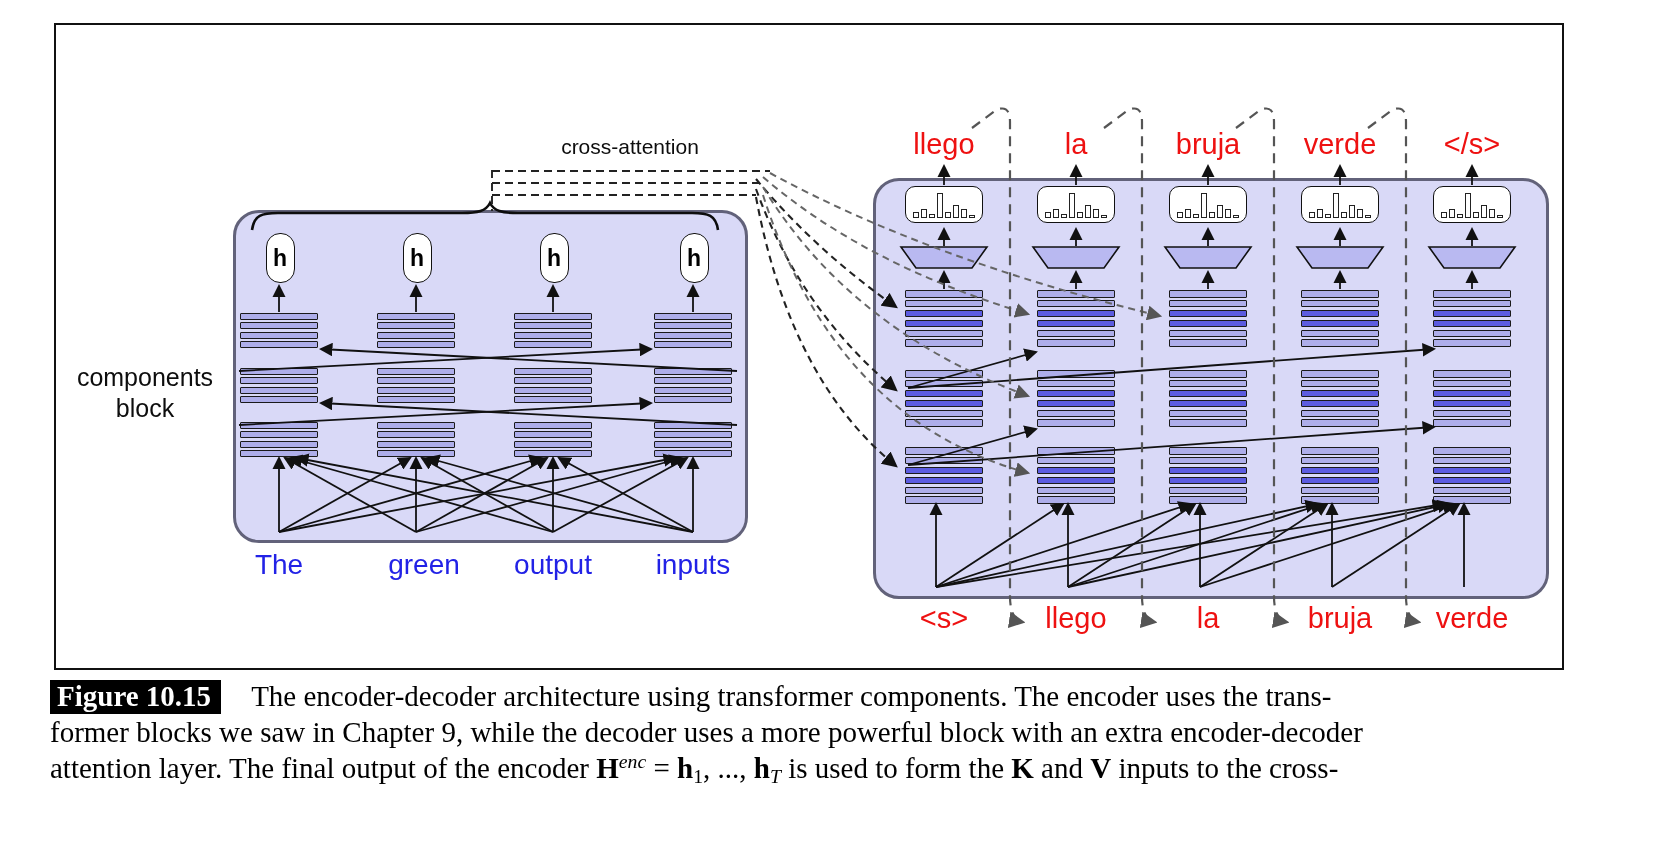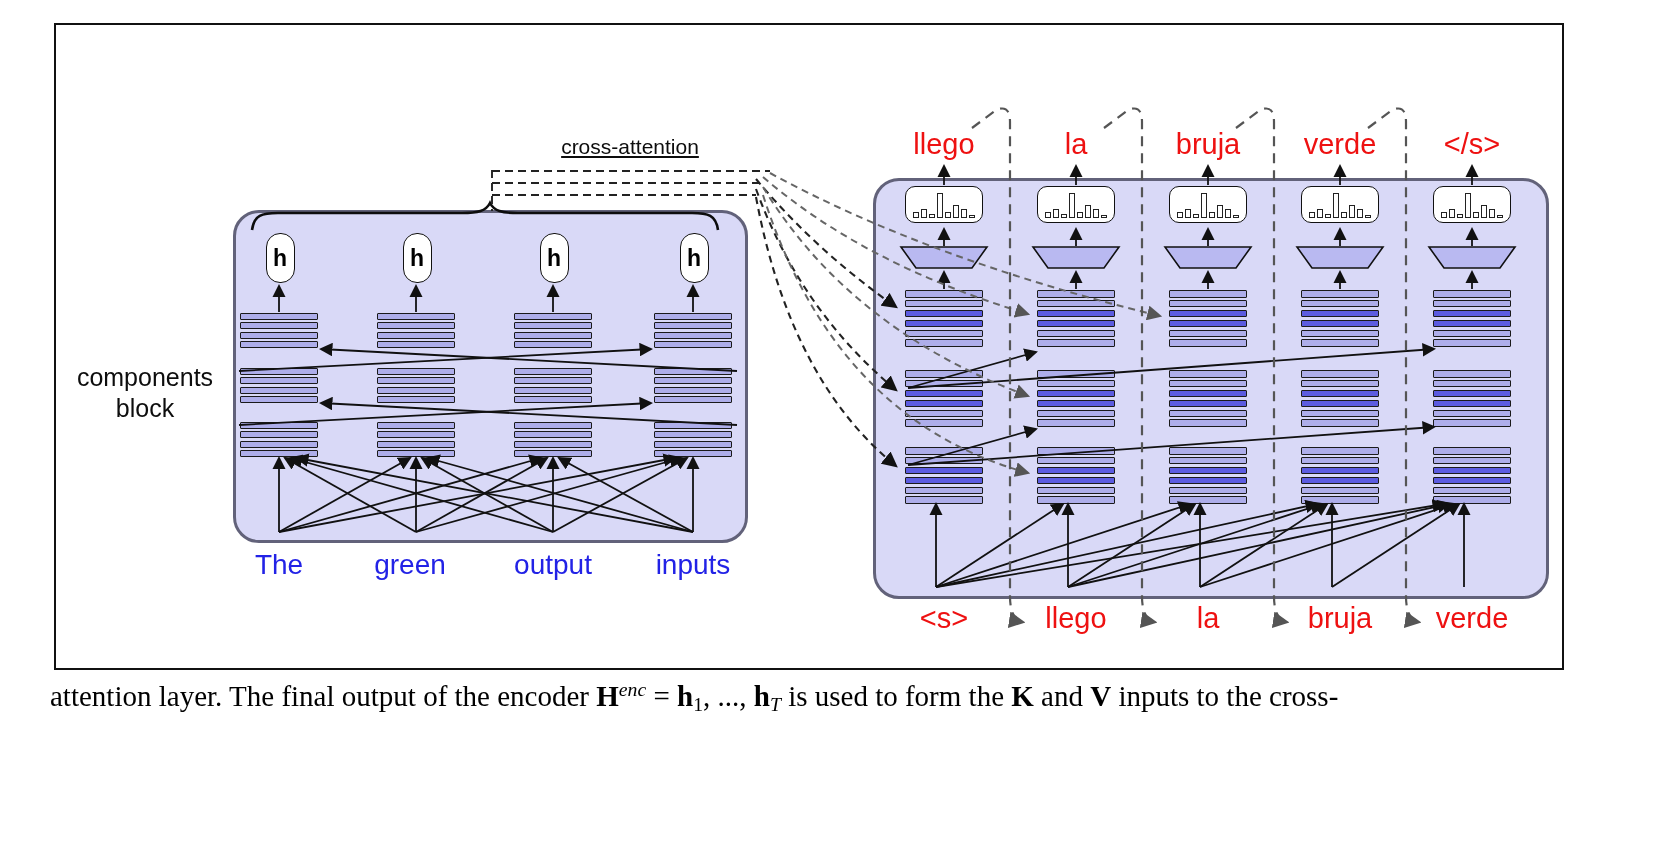--- a/index.html
+++ b/index.html
@@ -5,21 +5,21 @@
   html,body{margin:0;padding:0;background:#fff;}
   #stage{position:relative;width:1666px;height:856px;background:#fff;
          font-family:"Liberation Sans",sans-serif;overflow:hidden;}
   .abs{position:absolute;}
   .fig-border{left:54px;top:23px;width:1506px;height:643px;border:2.5px solid #111;background:#fff;}
   .model-box{background:var(--box-fill,#d9d9f7);border:3px solid var(--box-border,#62627a);border-radius:26px;}
   .enc-box{left:233px;top:210px;width:509px;height:327px;}
   .dec-box{left:873px;top:178px;width:670px;height:415px;}
   .title{font-size:31px;color:#0d0d0d;text-align:center;}
   .side-label{font-size:25px;line-height:31px;color:#0d0d0d;text-align:center;}
-  .xattn-label{font-size:21px;color:#0d0d0d;text-align:center;text-decoration:underline;}
+  .xattn-label{font-size:21px;color:#0d0d0d;text-align:center;}
   .word{transform:translateX(-50%);white-space:nowrap;font-weight:500;}
   .word-blue{color:var(--word-blue,#2222e6);font-size:28px;}
   .word-red{color:var(--word-red,#ee1111);font-size:29px;}
   .stack{display:flex;flex-direction:column;justify-content:space-between;width:78px;}
   .bar{border:1.4px solid #1a1a1a;border-radius:1px;box-sizing:border-box;}
   .bar-light{background:var(--bar-light,#aeaeea);}
   .bar-dark{background:var(--bar-dark,#5c5ce0);}
   .h-oval{width:27px;height:48px;background:#fff;border:1.6px solid #111;border-radius:14px;
           display:flex;align-items:center;justify-content:center;font-weight:bold;font-size:23px;color:#000;}
   .hist{width:78px;height:37px;background:#fff;border:1.6px solid #111;border-radius:10px;
@@ -95,21 +95,21 @@
         <div class="bar bar-light" style="height: 7px;"></div>
         <div class="bar bar-light" style="height: 7px;"></div>
         <div class="bar bar-light" style="height: 7px;"></div>
       </div>
       <div class="abs stack" style="left:377px;top:422px;height:35.2px;">
         <div class="bar bar-light" style="height: 7px;"></div>
         <div class="bar bar-light" style="height: 7px;"></div>
         <div class="bar bar-light" style="height: 7px;"></div>
         <div class="bar bar-light" style="height: 7px;"></div>
       </div>
-      <div class="abs word word-blue" style="left:410px;top:549px;">green</div>
+      <div class="abs word word-blue" style="left:424px;top:549px;">green</div>
       <div class="abs h-oval" style="left:539.5px;top:233px;">h</div>
       <div class="abs stack" style="left:514px;top:313px;height:35.2px;">
         <div class="bar bar-light" style="height: 7px;"></div>
         <div class="bar bar-light" style="height: 7px;"></div>
         <div class="bar bar-light" style="height: 7px;"></div>
         <div class="bar bar-light" style="height: 7px;"></div>
       </div>
       <div class="abs stack" style="left:514px;top:368px;height:35.2px;">
         <div class="bar bar-light" style="height: 7px;"></div>
         <div class="bar bar-light" style="height: 7px;"></div>
@@ -411,15 +411,17 @@
         <path d="M 763,195 Q 835,420 1028,473" class="s-xg" marker-end="url(#mG)"></path>
         <path d="M 756,197 Q 790,380 896,466" class="s-xb" marker-end="url(#mB)"></path>
         <path d="M 972,128 L 996,110 Q 1010,104 1010,122 L 1010,596 Q 1010,620 1023,622" class="s-loop" marker-end="url(#mG)"></path>
         <path d="M 1104,128 L 1128,110 Q 1142,104 1142,122 L 1142,596 Q 1142,620 1155,622" class="s-loop" marker-end="url(#mG)"></path>
         <path d="M 1236,128 L 1260,110 Q 1274,104 1274,122 L 1274,596 Q 1274,620 1287,622" class="s-loop" marker-end="url(#mG)"></path>
         <path d="M 1368,128 L 1392,110 Q 1406,104 1406,122 L 1406,596 Q 1406,620 1419,622" class="s-loop" marker-end="url(#mG)"></path>
       </g>
   </svg>
 
   <div id="caption">
+      <div class="cap-line"><span class="cap-tag">Figure 10.15</span><span>The encoder-decoder architecture using transformer components. The encoder uses the trans-</span></div>
+      <div class="cap-line"><span>former blocks we saw in Chapter 9, while the decoder uses a more powerful block with an extra encoder-decoder</span></div>
       <div class="cap-line"><span>attention layer. The final output of the encoder </span><span class="cap-b">H</span><span class="cap-sup">enc</span><span> = </span><span class="cap-b">h</span><span class="cap-sub">1</span><span>, ..., </span><span class="cap-b">h</span><span class="cap-sub cap-i">T</span><span> is used to form the </span><span class="cap-b">K</span><span> and </span><span class="cap-b">V</span><span> inputs to the cross-</span></div>
     </div>
 </div>
 
 </body></html>

